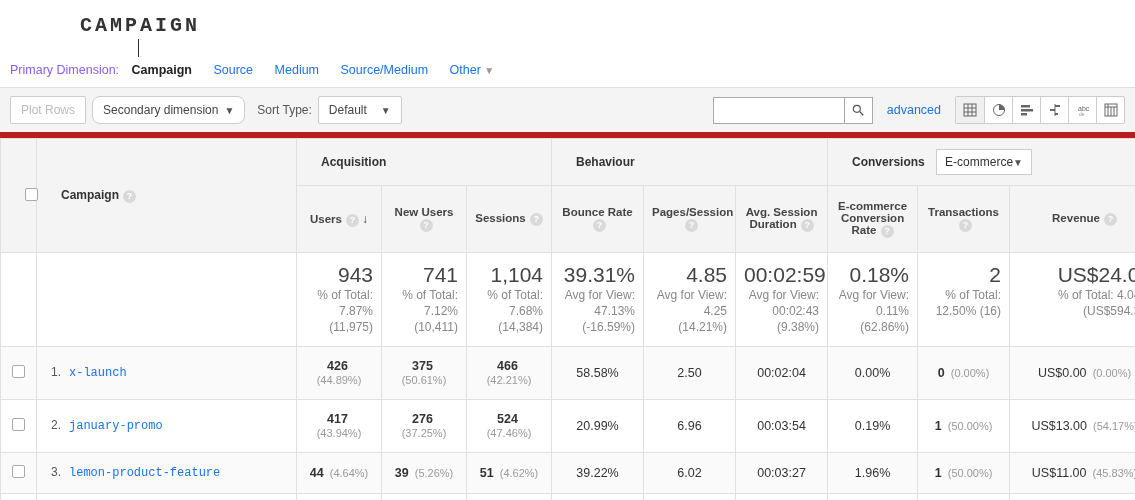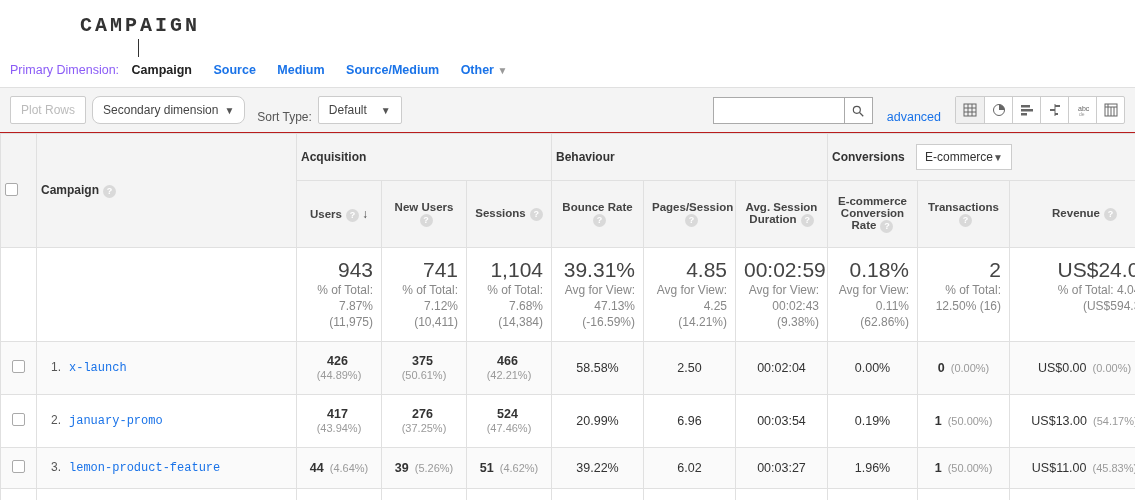--- a/index.html
+++ b/index.html
@@ -1,41 +1,41 @@
 <!DOCTYPE html>
 <html><head>
 <meta charset="utf-8">
 <style>
   * { box-sizing: border-box; }
   body { margin:0; padding:0; font-family: Arial, Helvetica, sans-serif; font-size:12px; color:#333; background:#fff; width:1135px; }
   .campaign-title { font-family: "Courier New", monospace; font-size:20px; font-weight:bold; letter-spacing:3px; margin:14px 0 0 80px; }
   .campaign-tick { width:1px; height:18px; background:#333; margin:2px 0 4px 138px; }
   .dim-row { padding:2px 0 10px 10px; font-size:12.5px; }
   .dim-row .lbl { color:#8b5cf6; }
-  .dim-row .tab { display:inline-block; margin:0 9px; cursor:pointer;font-weight:bold; }
+  .dim-row .tab { display:inline-block; margin:0 9px; cursor:pointer; }
   .dim-row .active { color:#222; font-weight:bold; }
   .dim-row .link { color:#1a73e8; }
   .other-caret { color:#999; font-size:10px; }
-  .toolbar { background:#f4f4f4; border-top:1px solid #e0e0e0; border-bottom:1px solid #b91c1c; padding:8px 10px; display:flex; align-items:flex-end; }
+  .toolbar { background:#f4f4f4; border-top:1px solid #e0e0e0; border-bottom:6px solid #b91c1c; padding:8px 10px; display:flex; align-items:center; }
   .btn-plot { background:#fff; border:1px solid #ccc; color:#bbb; padding:6px 10px; font-size:12px; border-radius:2px; margin-right:6px; }
   .btn-sec { background:#fff; border:1px solid #ccc; color:#444; padding:6px 10px; font-size:12px; border-radius:8px; margin-right:10px; display:inline-flex; align-items:center; gap:6px; }
   .sort-lbl { color:#555; margin:0 6px 0 2px; }
   .btn-def { background:#fff; border:1px solid #ccc; color:#444; padding:6px 10px; font-size:12px; border-radius:2px; display:inline-flex; align-items:center; gap:14px;}
   .caret-down { font-size:10px; color:#555; }
   .spacer { flex:1; }
   .searchbox { display:inline-flex; border:1px solid #aaa; background:#fff; height:27px; }
   .searchbox input { border:none; outline:none; width:130px; padding:2px 6px; font-size:12px; }
   .searchbox .sbtn { width:28px; border-left:1px solid #aaa; display:flex; align-items:center; justify-content:center; cursor:pointer;}
   .adv { color:#1a73e8; margin:0 14px; cursor:pointer; font-size:12.5px;}
   .viewgroup { display:inline-flex; border:1px solid #ccc; border-radius:2px; overflow:hidden; background:#fff;}
   .viewgroup .vbtn { width:28px; height:26px; display:flex; align-items:center; justify-content:center; border-left:1px solid #ccc; color:#666; cursor:pointer;}
   .viewgroup .vbtn:first-child { border-left:none; background:#f0f0f0;}
   table.data { width:100%; border-collapse:collapse; table-layout:fixed;}
   table.data th, table.data td { border:1px solid #e0e0e0; }
-  .grp-head th { background:#f4f4f4; font-weight:bold; font-size:12px; padding:10px 4px; text-align:left; }
+  .grp-head th { background:#f4f4f4; font-weight:bold; font-size:12px; padding:10px 24px; text-align:left; }
   .ecom-sel { border:1px solid #ccc; background:#fff; padding:5px 8px; display:inline-flex; align-items:center; margin-left:8px; font-weight:normal; font-size:12px;}
   .col-head th { background:#f4f4f4; font-size:11.5px; color:#444; padding:14px 8px; text-align:center; vertical-align:middle; }
   .help { display:inline-block; width:13px; height:13px; border-radius:50%; background:#d9d9d9; color:#fff; font-size:9px; line-height:13px; text-align:center; margin-left:4px;}
   .sort-arrow { font-size:12px; margin-left:3px;}
   .summary td { background:#fff; padding:10px 8px; text-align:right; vertical-align:top; }
   .summary .big { font-size:21px; color:#444; display:block;}
   .summary .sub { color:#888; font-size:12px; line-height:1.35; display:block;}
   td.cellnum { text-align:center; padding:12px 8px; font-size:12.5px; color:#333;margin-left:12px;}
   td.cellnum .pct { color:#9a9a9a; font-size:11px; margin-left:3px;}
   td.cellnum .bold { font-weight:bold;}

